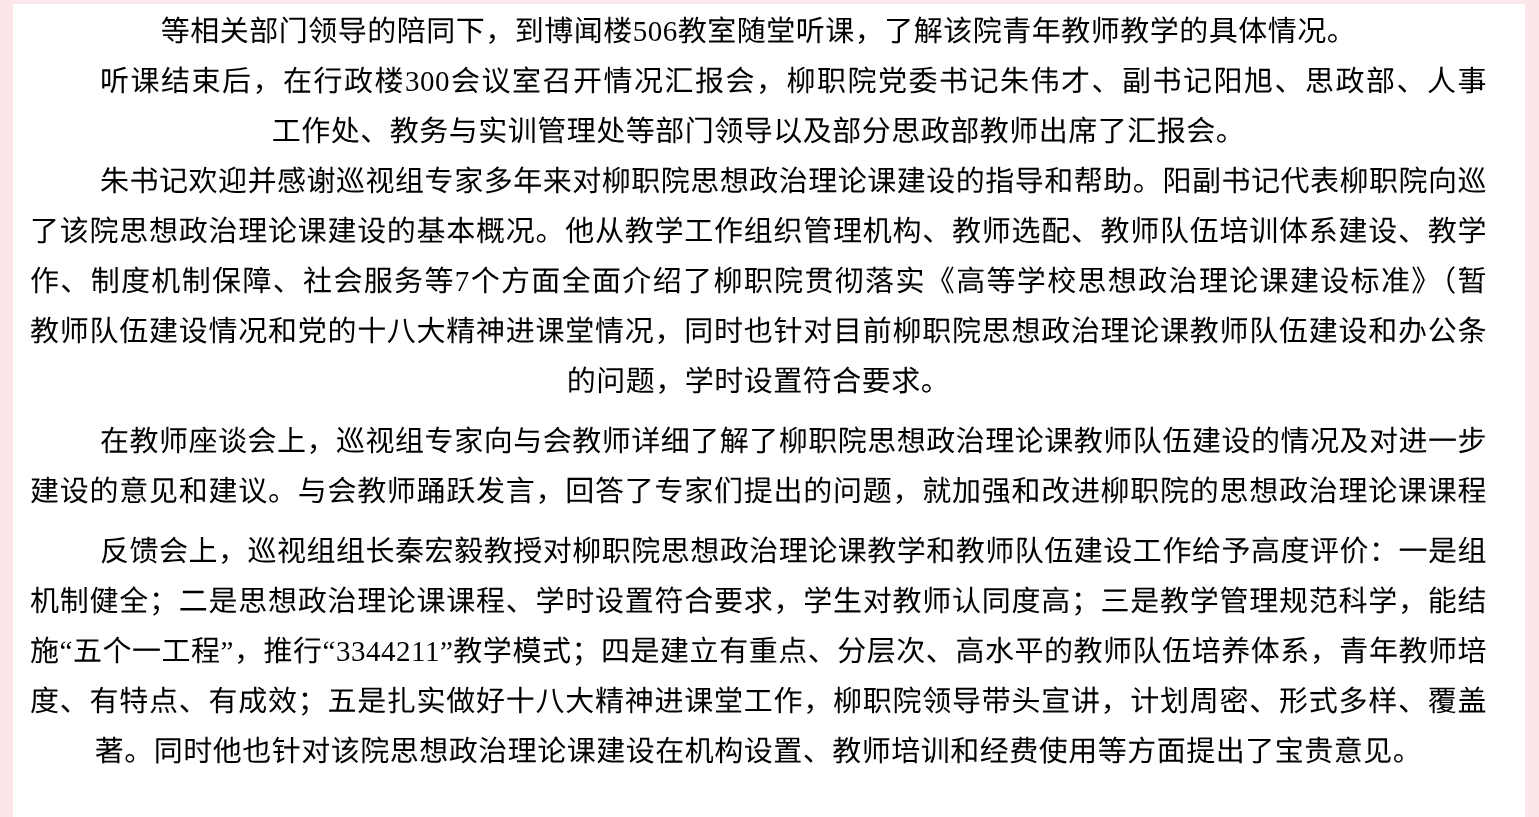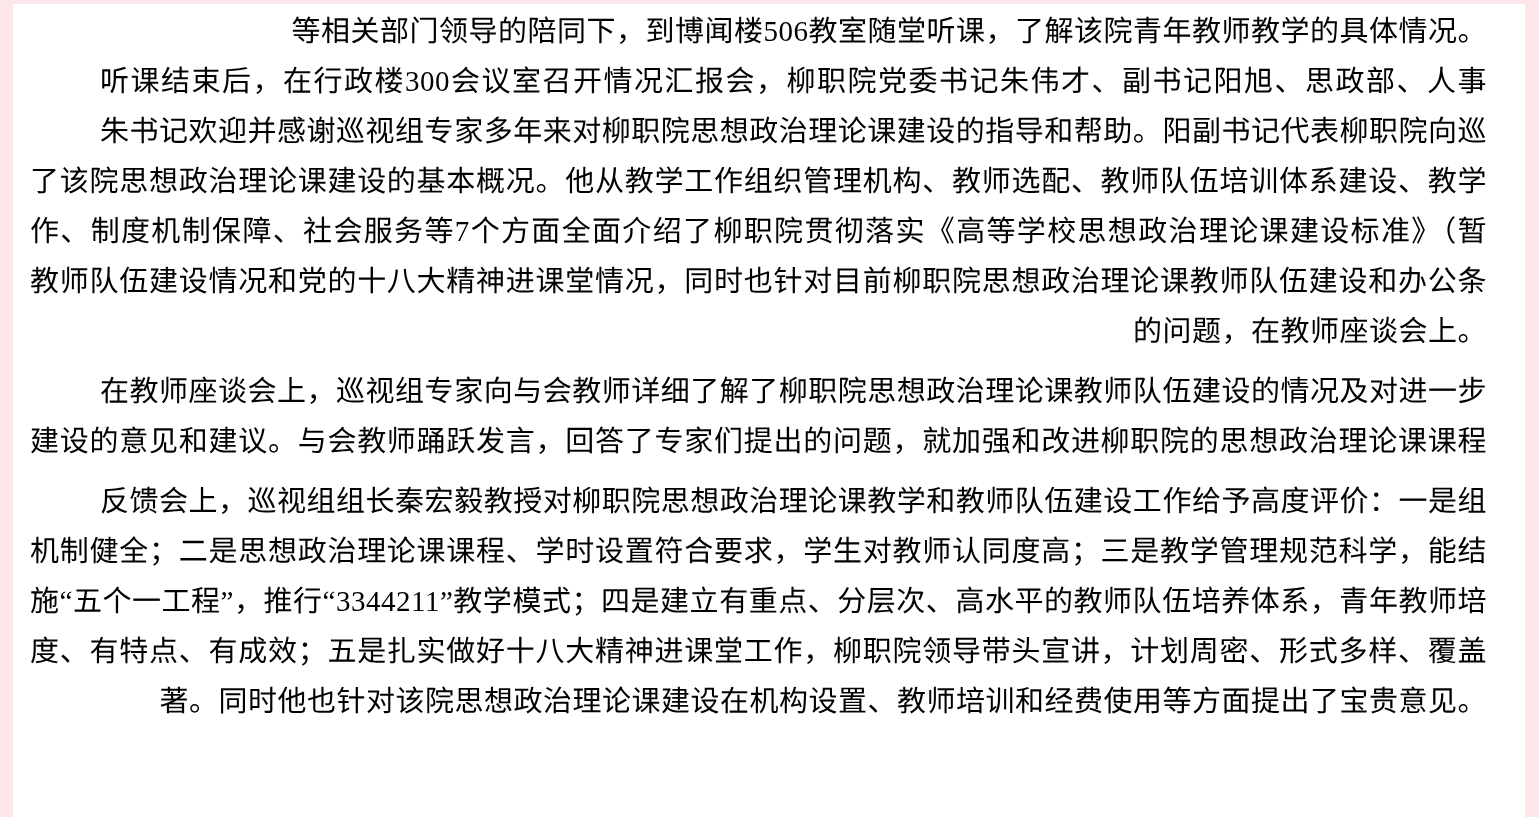--- a/index.html
+++ b/index.html
@@ -35,21 +35,21 @@
     font-size: 29px;
     line-height: 50px;
     z-index: 1;
   }
   .para { margin: 0; }
   .para.sp { margin-top: 10px; }   
 
   .line {
     height: 50px;
     white-space: nowrap;
-    text-align: right;
+    text-align: center;
     letter-spacing: 0.5px;
   }
   
   .line.jl {
     white-space: normal;
     text-align: justify;
     text-align-last: justify;
     text-justify: inter-character;
     overflow: hidden;
   }
@@ -64,28 +64,29 @@
 <div class="edge right"></div>
 
 <div class="doc">
 
   <div class="para">
     <div class="line">等相关部门领导的陪同下，到博闻楼506教室随堂听课，了解该院青年教师教学的具体情况。</div>
   </div>
 
   <div class="para">
     <div class="line jl ind">听课结束后，在行政楼300会议室召开情况汇报会，柳职院党委书记朱伟才、副书记阳旭、思政部、人事处、宣传部、学生</div>
+    <div class="line">工作处、教务与实训管理处等部门领导以及部分思政部教师出席了汇报会。</div>
   </div>
 
   <div class="para">
     <div class="line jl ind">朱书记欢迎并感谢巡视组专家多年来对柳职院思想政治理论课建设的指导和帮助。阳副书记代表柳职院向巡视组专家汇报</div>
     <div class="line jl">了该院思想政治理论课建设的基本概况。他从教学工作组织管理机构、教师选配、教师队伍培训体系建设、教学工作、科研工</div>
     <div class="line jl">作、制度机制保障、社会服务等7个方面全面介绍了柳职院贯彻落实《高等学校思想政治理论课建设标准》（暂行）情况、青年</div>
     <div class="line jl">教师队伍建设情况和党的十八大精神进课堂情况，同时也针对目前柳职院思想政治理论课教师队伍建设和办公条件等方面存在</div>
-    <div class="line">的问题，在教师座谈会上。</div>
+    <div class="line">的问题，学时设置符合要求。</div>
   </div>
 
   <div class="para sp">
     <div class="line jl ind">在教师座谈会上，巡视组专家向与会教师详细了解了柳职院思想政治理论课教师队伍建设的情况及对进一步改善教师队伍</div>
     <div class="line jl">建设的意见和建议。与会教师踊跃发言，回答了专家们提出的问题，就加强和改进柳职院的思想政治理论课课程建设和教师队</div>
   </div>
 
   <div class="para sp">
     <div class="line jl ind">反馈会上，巡视组组长秦宏毅教授对柳职院思想政治理论课教学和教师队伍建设工作给予高度评价：一是组织管理完善，</div>
     <div class="line jl">机制健全；二是思想政治理论课课程、学时设置符合要求，学生对教师认同度高；三是教学管理规范科学，能结合学院特点实</div>

